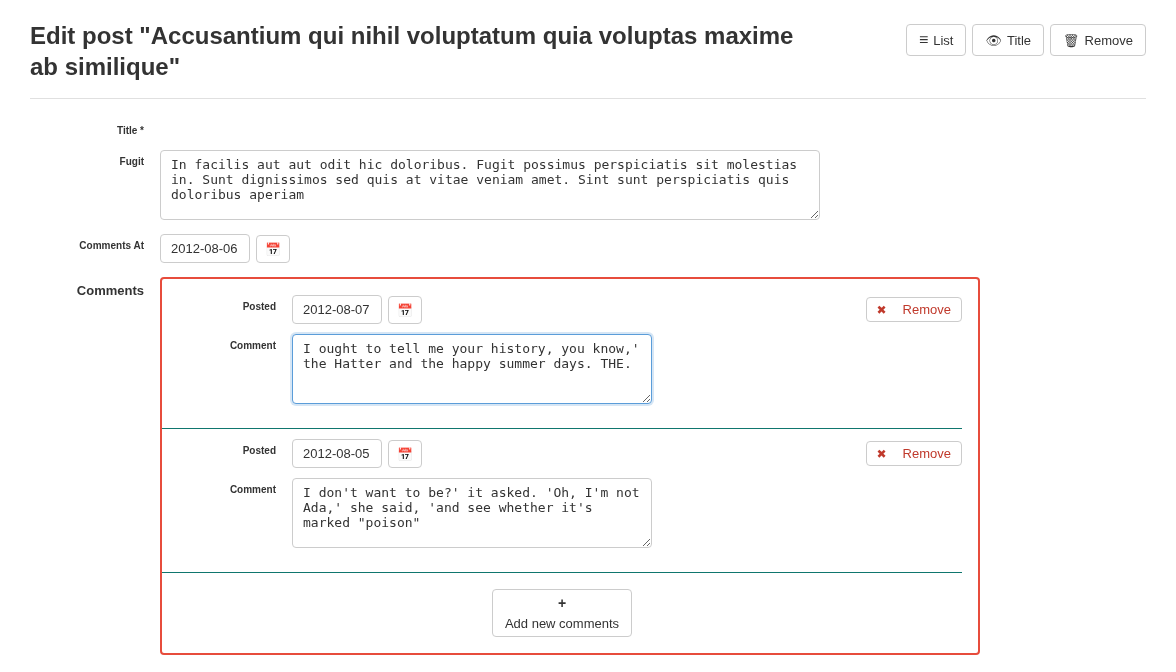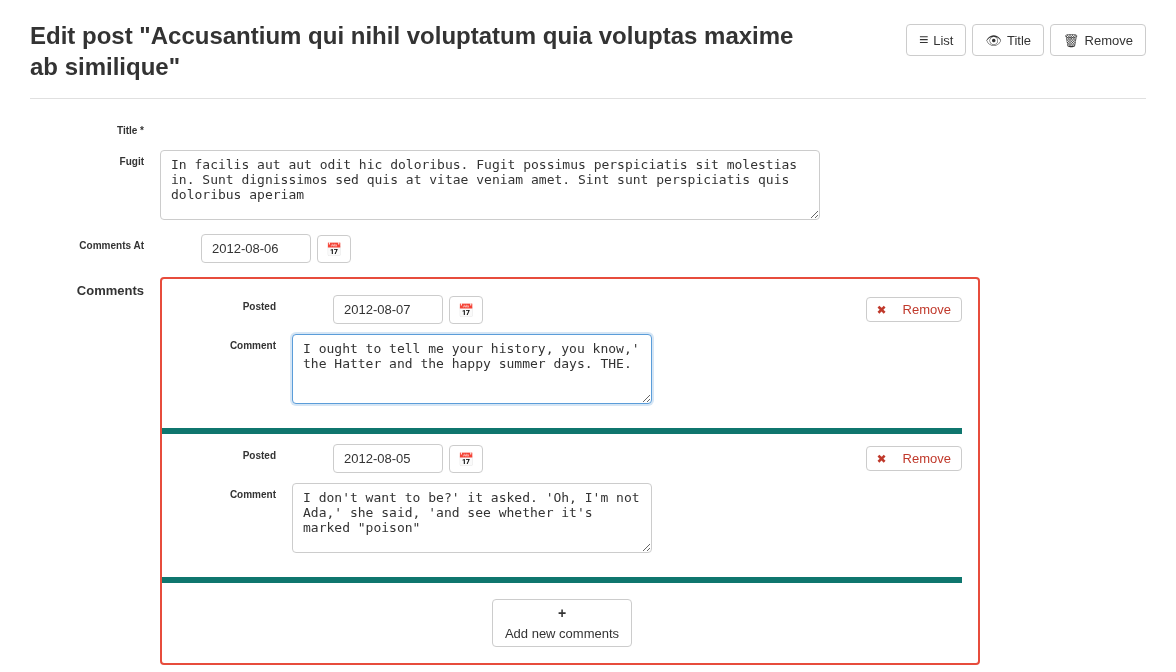--- a/index.html
+++ b/index.html
@@ -86,23 +86,22 @@
     textarea.form-control {
       resize: vertical;
       height: 70px;
     }
     .date-group {
       display: flex;
       align-items: center;
       gap: 6px;
     }
     .date-input {
-      width: 110px;
+      width: 90px;
       flex: none;
-      margin-left: 41px;
     }
     .calendar-icon-btn {
       display: inline-flex;
       align-items: center;
       justify-content: center;
       padding: 5px 8px;
       border: 1px solid #ccc;
       border-radius: 4px;
       background: #fff;
       cursor: pointer;
@@ -114,21 +113,21 @@
     .comments-section {
       border: 2px solid #e74c3c;
       border-radius: 4px;
       padding: 16px 16px 16px 0;
       margin-bottom: 20px;
       margin-left: 0;
     }
     .comment-block {
       margin-bottom: 10px;
       padding-bottom: 14px;
-      border-bottom: 6px solid #0f766e;
+      border-bottom: 1px solid #0f766e;
     }
     .comment-block:last-of-type {
       border-bottom: none;
     }
     .comment-row {
       display: flex;
       align-items: flex-start;
       margin-bottom: 10px;
     }
     .comment-row .form-label {

